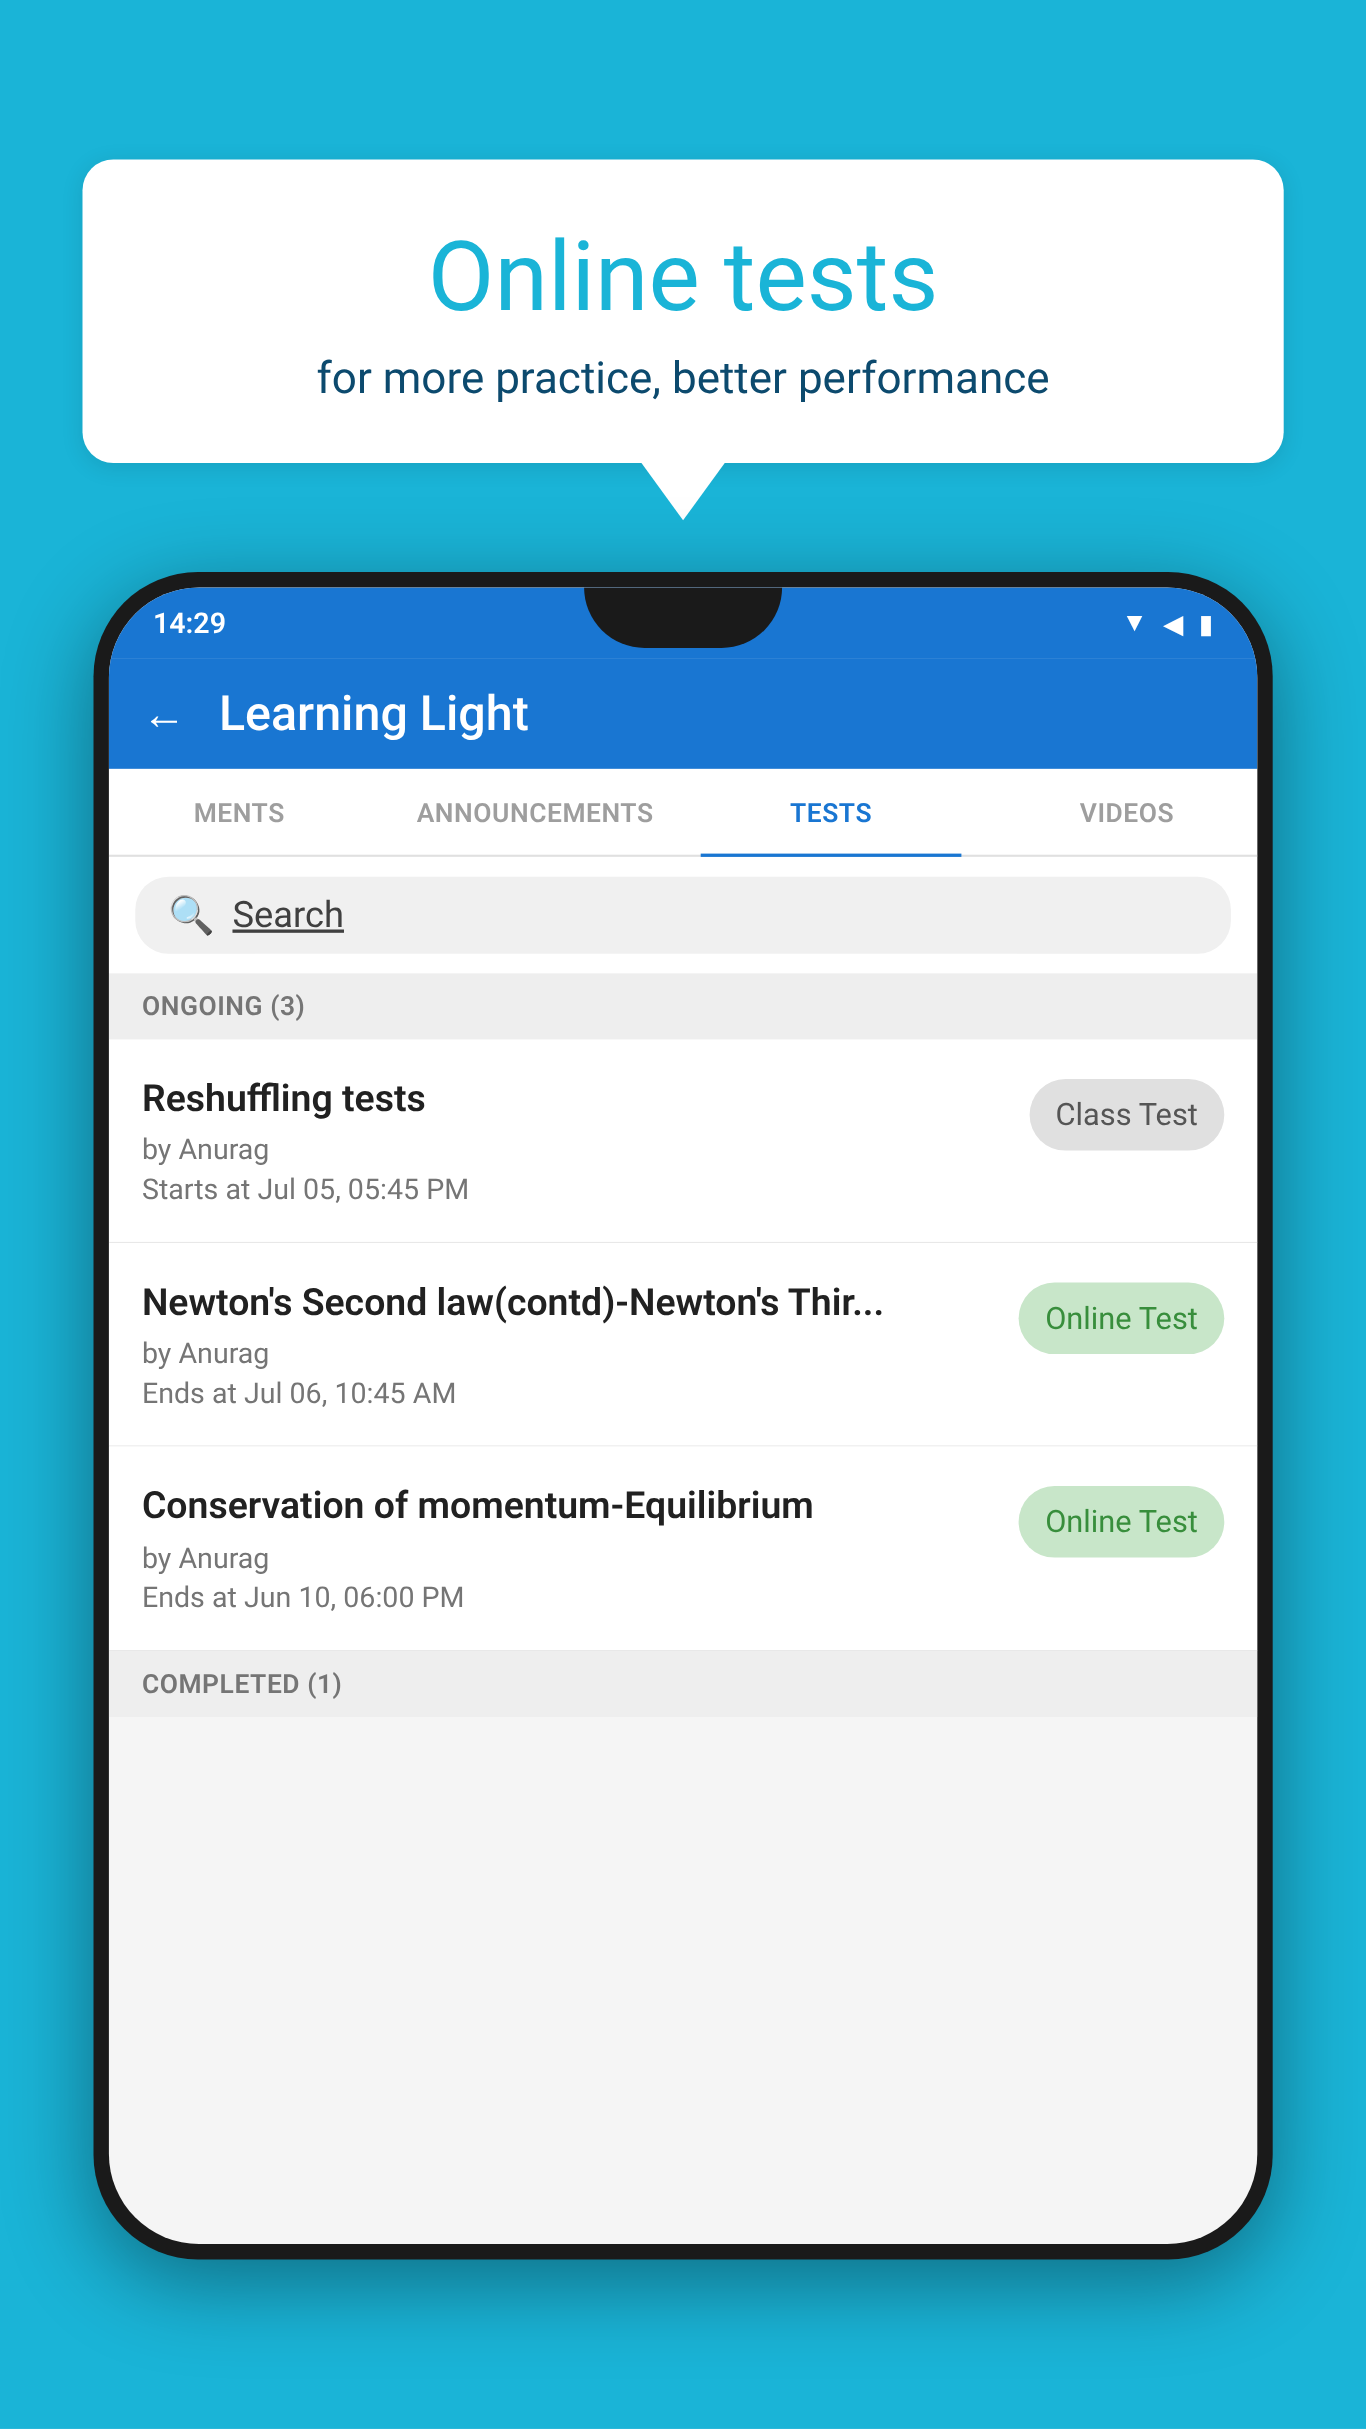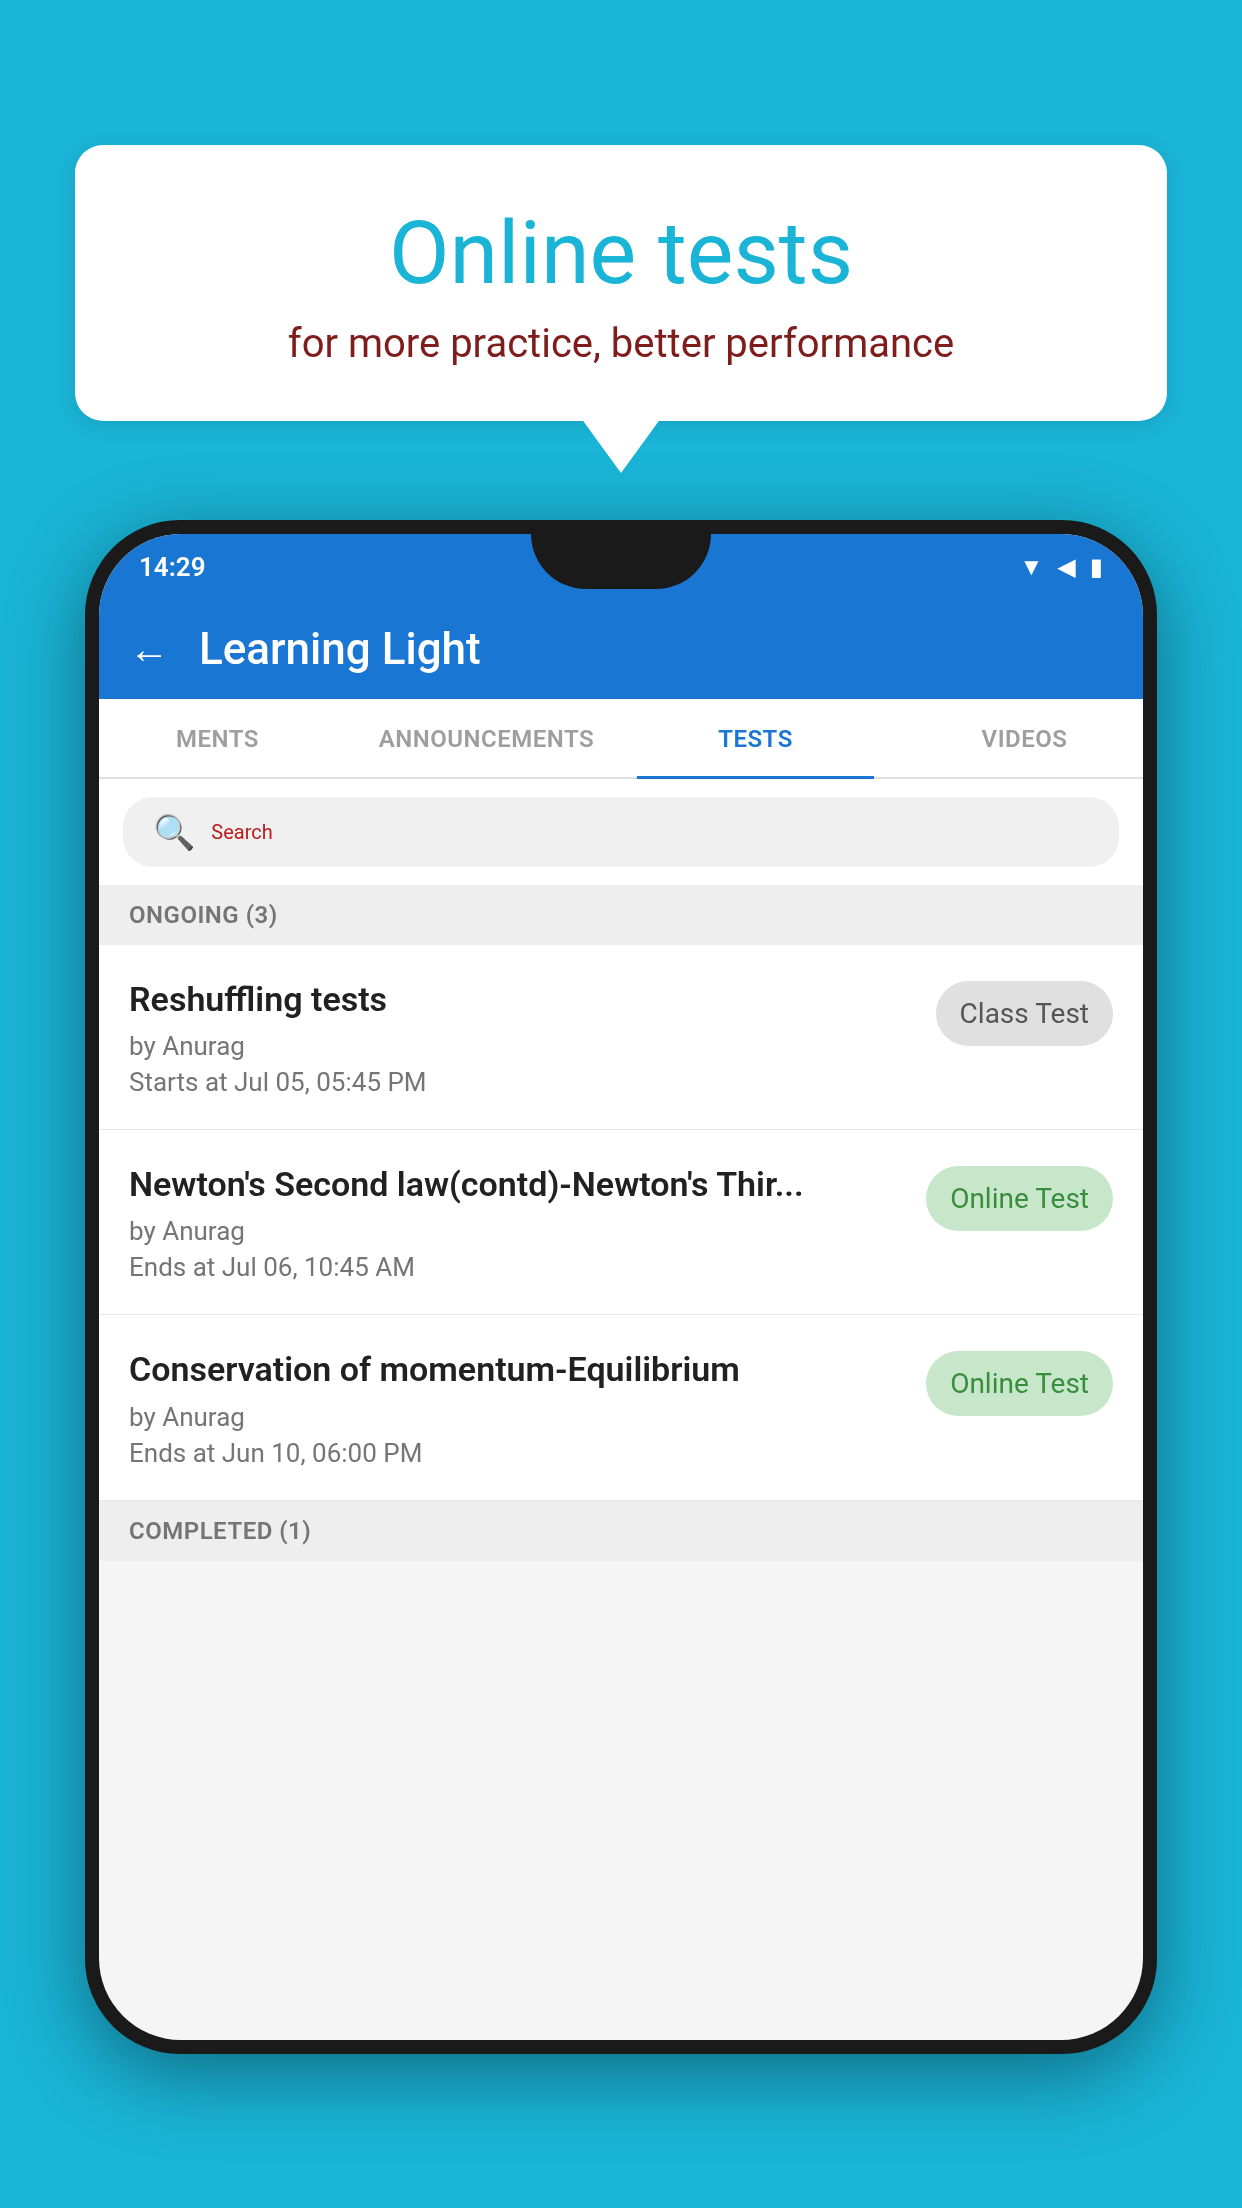--- a/index.html
+++ b/index.html
@@ -46,21 +46,21 @@
     .bubble-title {
       font-size: 88px;
       color: #1ab4d7;
       font-weight: 400;
       line-height: 1.1;
       margin-bottom: 18px;
     }
 
     .bubble-subtitle {
       font-size: 40px;
-      color: #7f1d1d;
+      color: #0c4a6e;
       font-weight: 400;
     }
 
     
     .phone-frame {
       position: absolute;
       top: 520px;
       left: 85px;
       right: 85px;
       height: 1534px;
@@ -198,22 +198,23 @@
       padding: 0 30px;
       gap: 16px;
     }
 
     .search-icon {
       color: #999;
       font-size: 34px;
     }
 
     .search-placeholder {
-      font-size: 20px;
-      color: #b91c1c;
+      font-size: 33px;
+      color: #404040;
+      text-decoration: underline;
     }
 
     
     .section-header {
       background: #eeeeee;
       padding: 16px 30px;
       font-size: 24px;
       font-weight: 600;
       color: #757575;
       letter-spacing: 0.5px;

